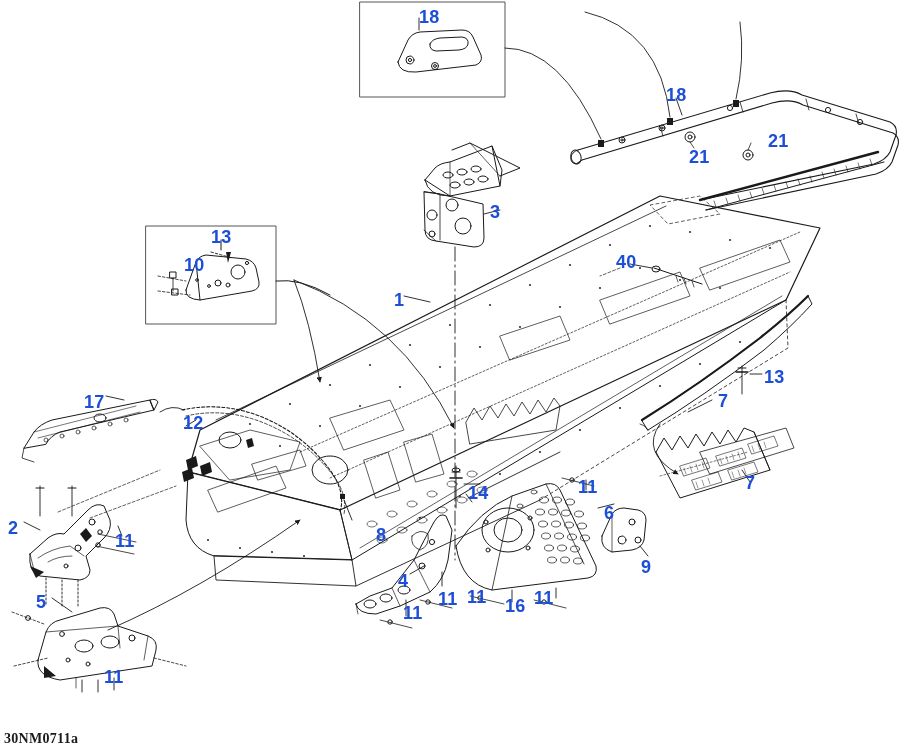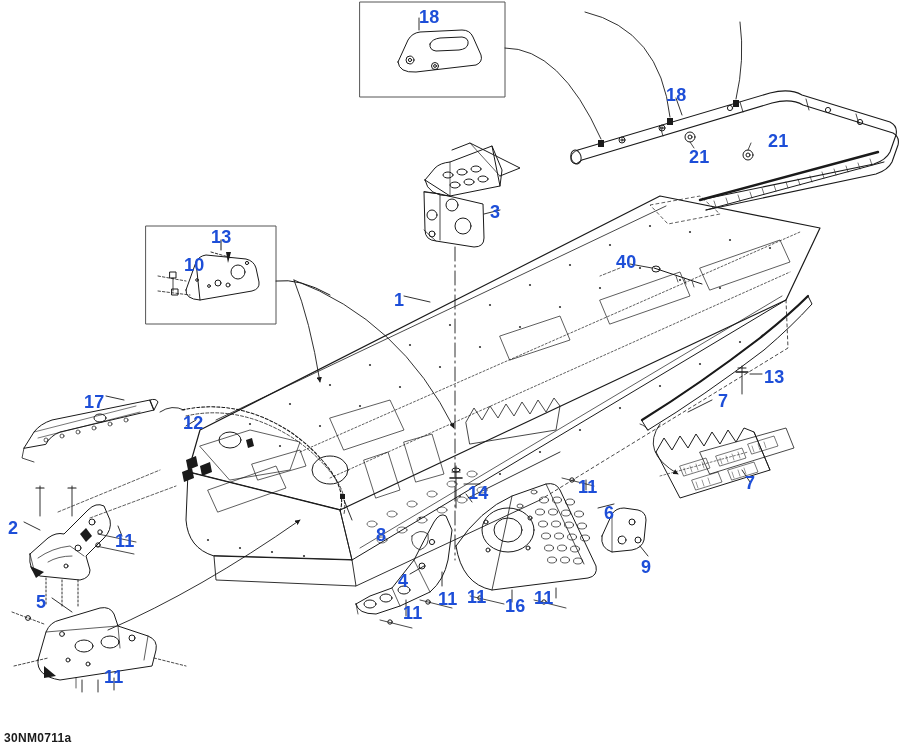--- a/index.html
+++ b/index.html
@@ -31,22 +31,22 @@
     font-weight: 700;
     color: #1d4ed8;
     line-height: 1;
     white-space: nowrap;
     letter-spacing: 0.2px;
   }
   #footer-code {
     position: absolute;
     left: 4px;
     top: 731px;
-    font-family: Liberation Sans, sans-serif;
-    font-size: 12px;
+    font-family: Liberation Serif, serif;
+    font-size: 14px;
     font-weight: 700;
     color: #1a1a1a;
     letter-spacing: 0.3px;
     white-space: nowrap;
   }
 </style>
 </head>
 <body>
 
 <div id="sheet">

